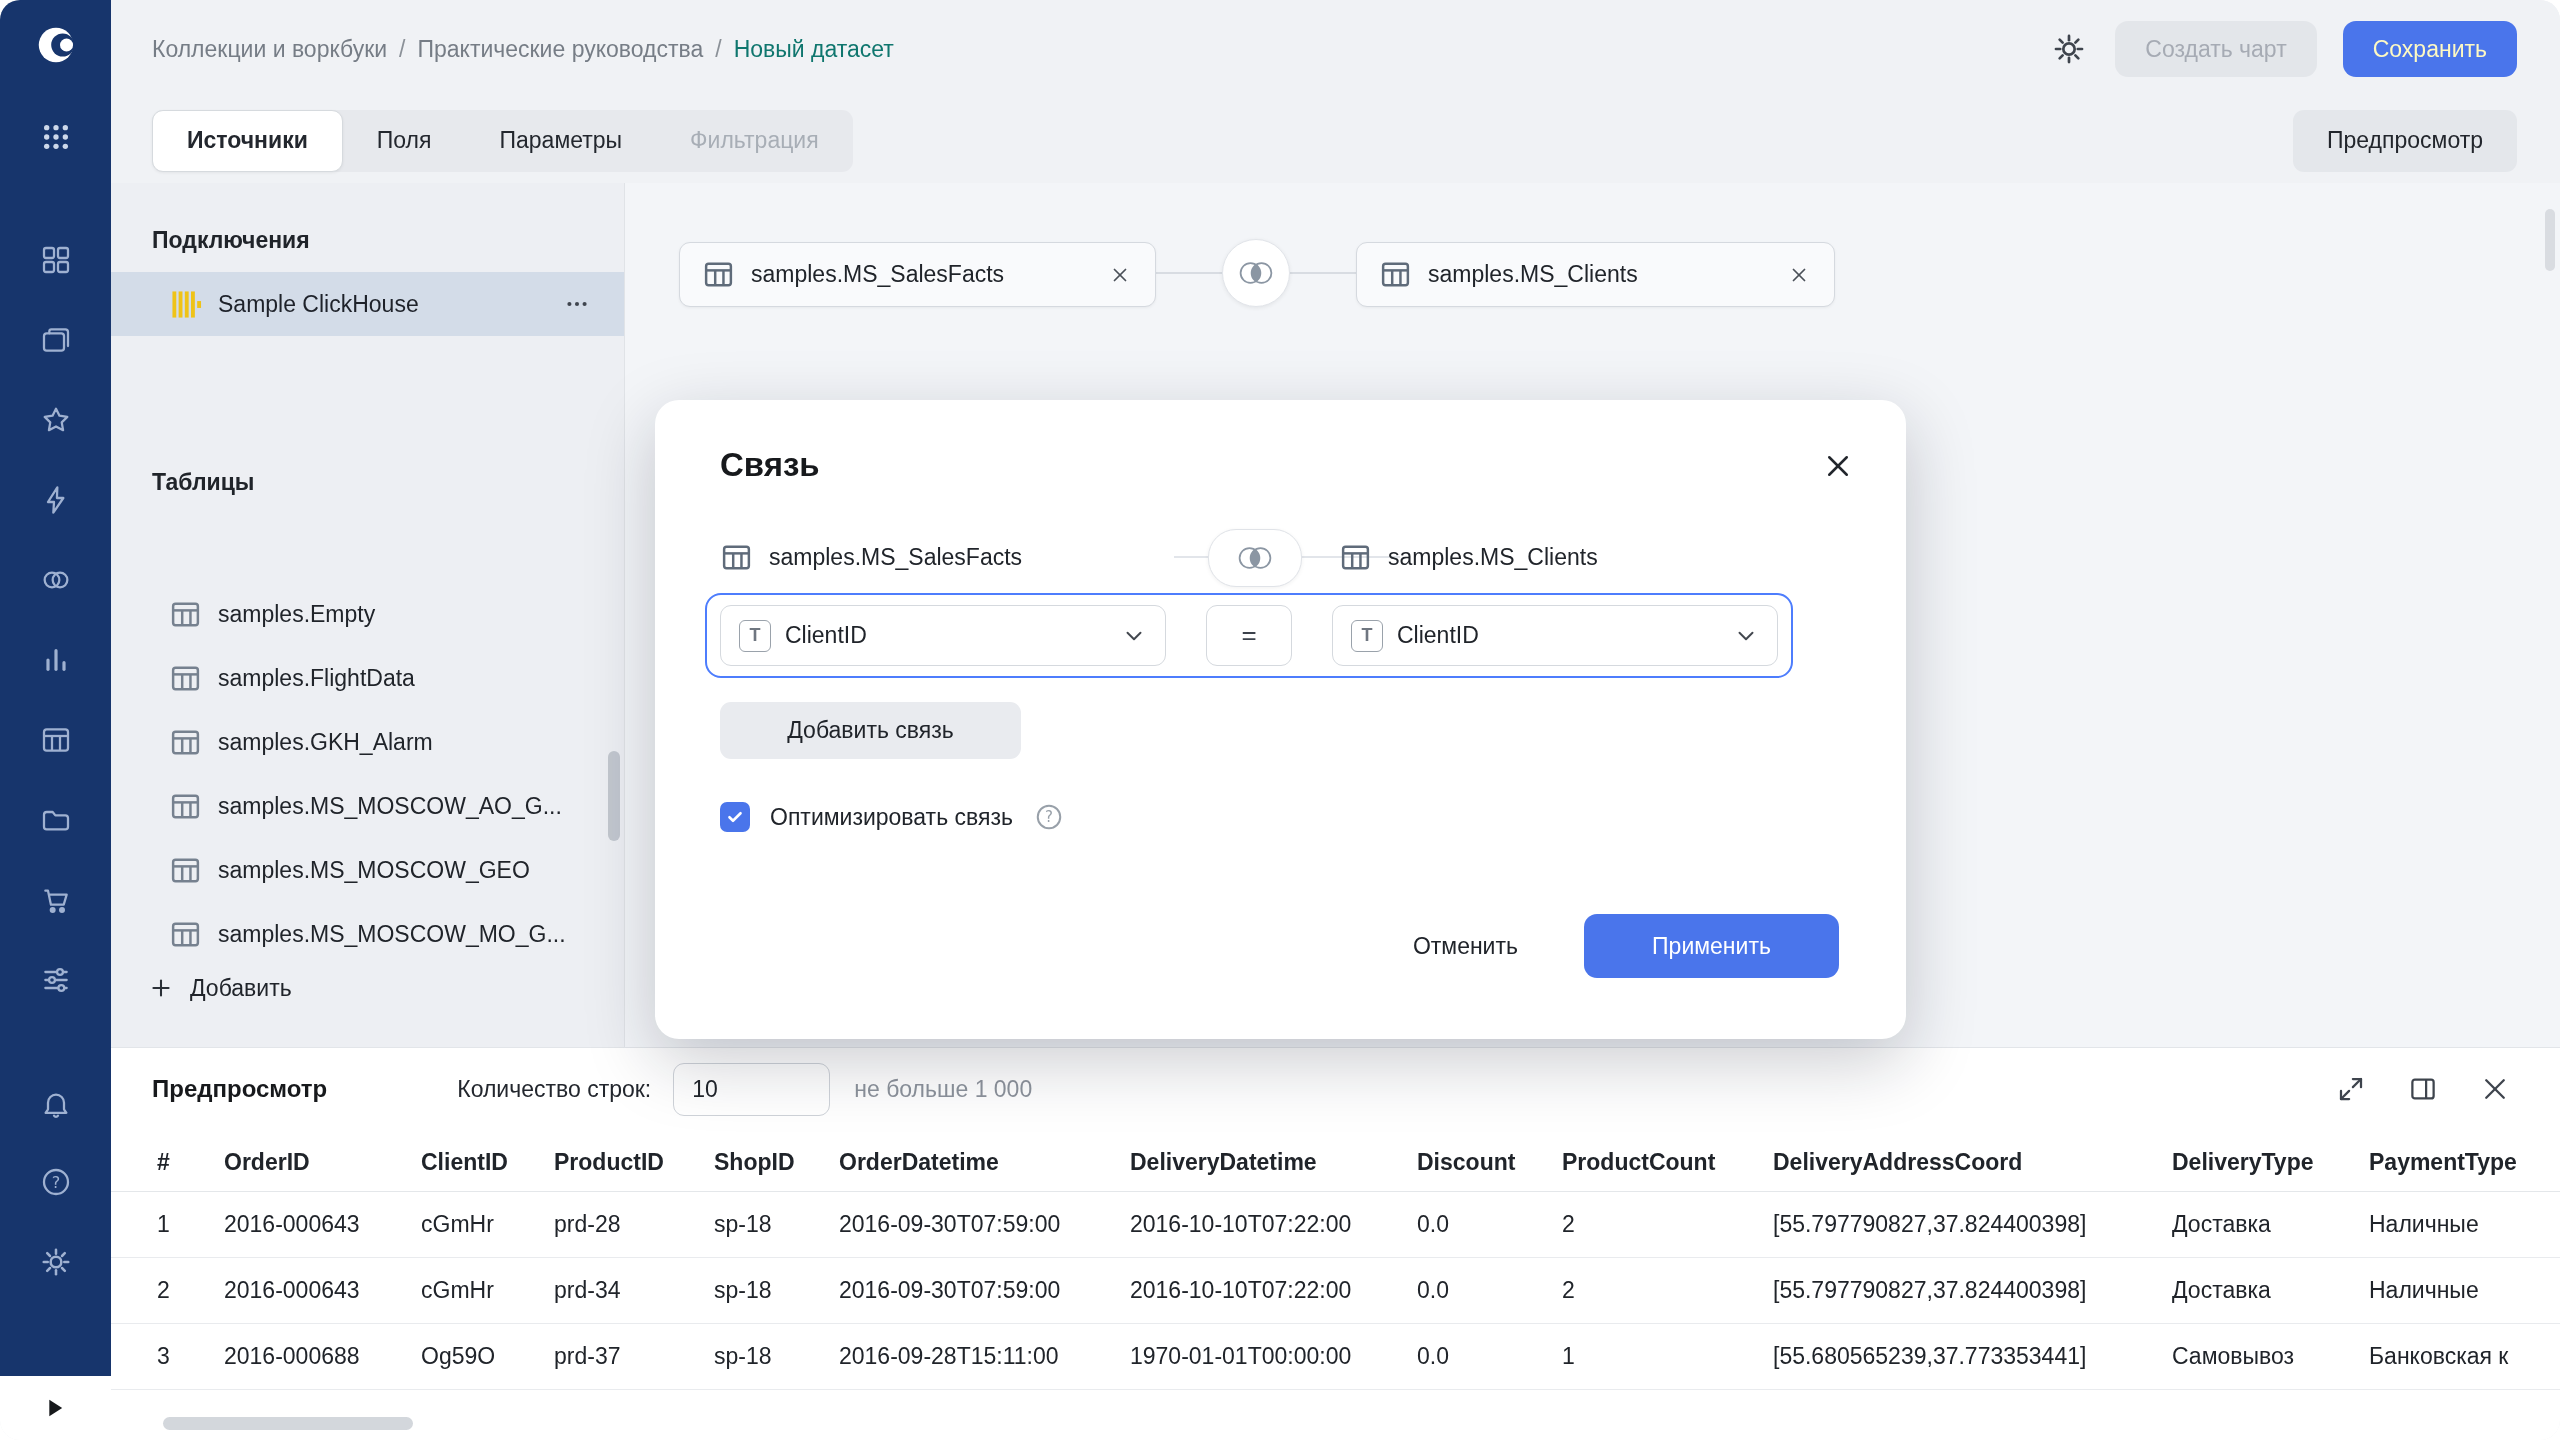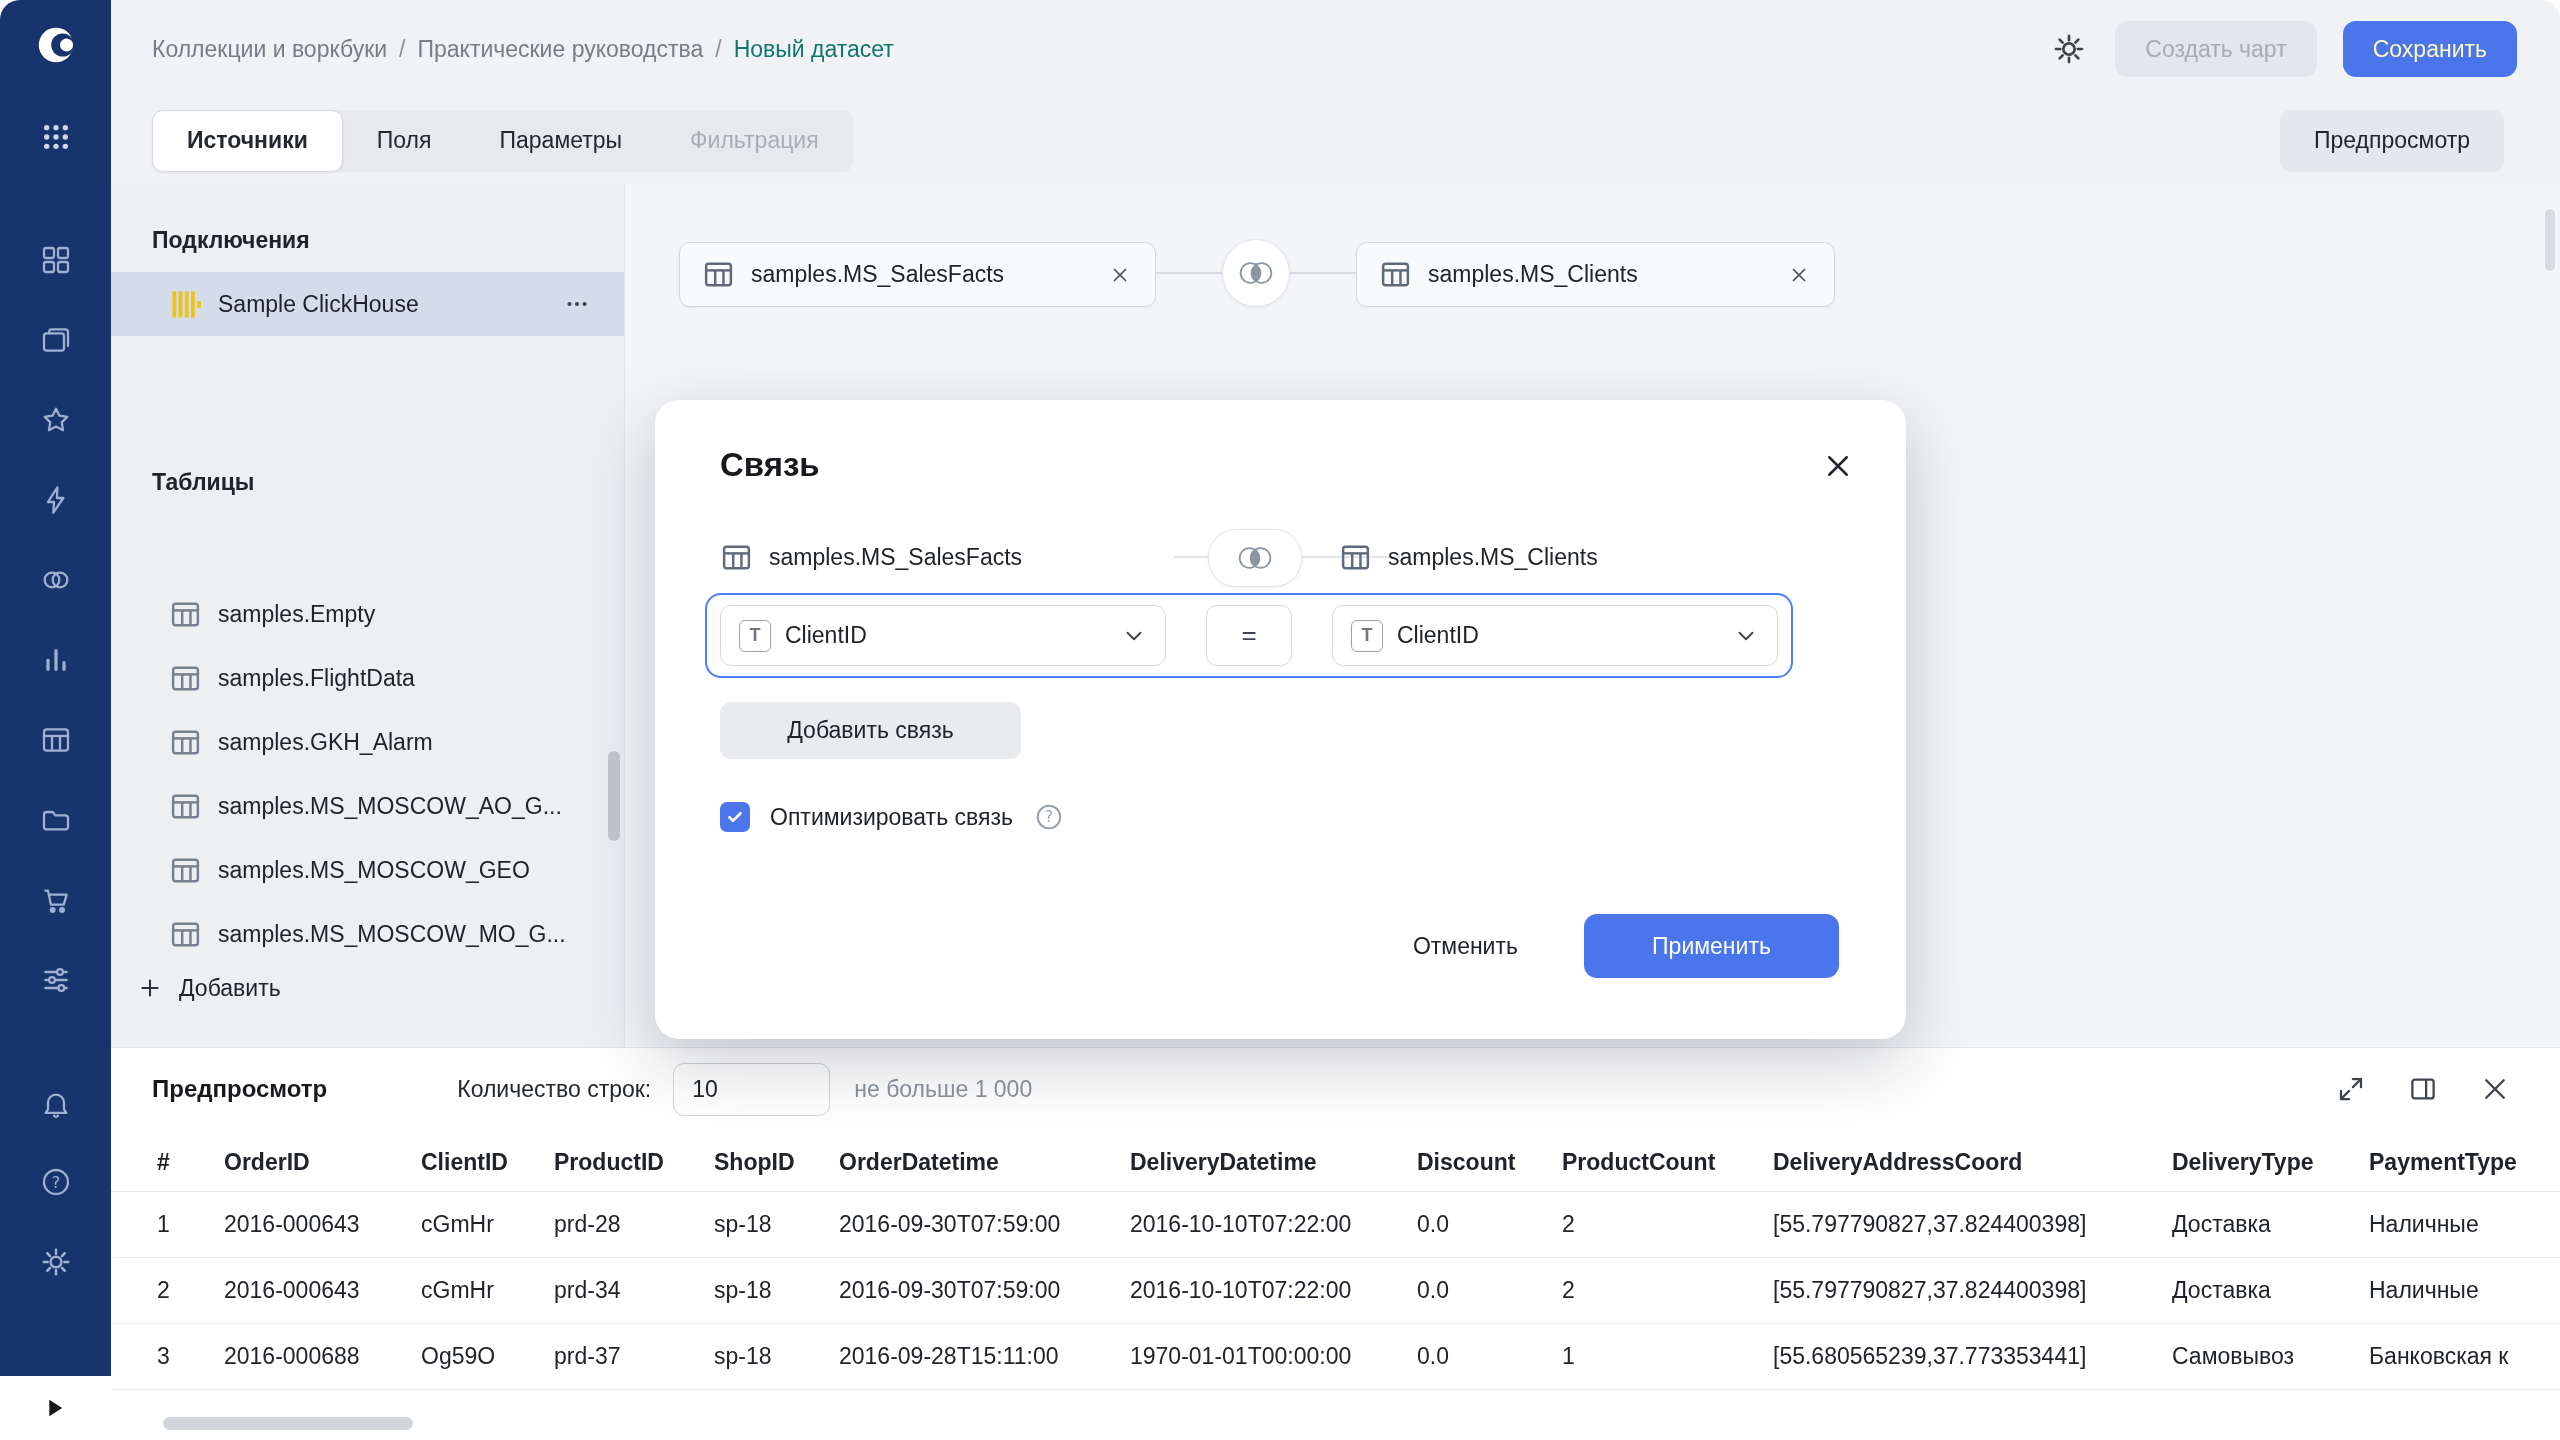--- a/index.html
+++ b/index.html
@@ -18,42 +18,42 @@
   .crumb{color:#767d86;cursor:pointer;}
   .crumb.current{color:#0f766e;cursor:default;}
   .crumb-sep{color:#8b9198;}
   .topbar-right{margin-left:auto;display:flex;align-items:center;gap:26px;margin-right:43px;}
   .gearbtn{width:40px;height:40px;display:flex;align-items:center;justify-content:center;color:#3e444d;cursor:pointer;}
   .btn{display:flex;align-items:center;justify-content:center;height:56px;border-radius:13px;font-size:23px;padding:0 30px;white-space:nowrap;cursor:pointer;border:none;}
   .btn-disabled{background:#e3e6ea;color:#a6abb4;cursor:default;}
   .btn-primary{background:#4a75eb;color:#fef9c3;}
 
   
-  .tabsbar{position:absolute;left:111px;top:98px;right:13px;height:85px;background:#f0f2f5;display:flex;align-items:center;}
+  .tabsbar{position:absolute;left:111px;top:98px;right:0;height:85px;background:#f0f2f5;display:flex;align-items:center;}
   .tabgroup{margin-left:41px;display:flex;background:#e7e9ed;border-radius:11px;height:62px;align-items:stretch;}
   .tab{display:flex;align-items:center;justify-content:center;font-size:23px;color:#23272e;padding:0 34px;border-radius:11px;cursor:pointer;white-space:nowrap;}
   .tab.active{background:#ffffff;border:1px solid #d6dade;font-weight:bold;box-shadow:0 1px 3px rgba(0,0,0,.06);}
   .tab.disabled{color:#a8aeb6;cursor:default;}
   .preview-btn{margin-left:auto;margin-right:43px;height:62px;border-radius:11px;background:#e4e7eb;color:#22262c;display:flex;align-items:center;padding:0 34px;font-size:23px;cursor:pointer;}
 
   
   .lpanel{position:absolute;left:111px;top:183px;width:513px;bottom:393px;background:#edeff3;border-right:1px solid #e0e3e7;}
   .ptitle{font-size:23px;font-weight:bold;color:#20242a;margin:0 0 0 41px;}
   .conn-row{position:absolute;left:0;top:64px;width:100%;height:64px;background:#d3dce8;display:flex;align-items:center;cursor:pointer;margin-top:25px;}
   .conn-row .chicon{margin-left:58px;}
   .conn-name{margin-left:16px;font-size:23px;color:#1e222a;}
   .conn-more{margin-left:auto;margin-right:30px;color:#3f454e;cursor:pointer;width:34px;height:34px;display:flex;align-items:center;justify-content:center;}
   .search{position:absolute;left:41px;top:336px;width:431px;height:49px;border:1px solid #cfd3d9;border-radius:11px;background:transparent;font-size:23px;padding:0 18px;color:#20242a;outline:none;font-family:inherit;}
   .search::placeholder{color:#9aa0a9;}
   .tbl-list{position:absolute;left:0;top:399px;width:100%;}
   .tbl-item{height:64px;display:flex;align-items:center;cursor:pointer;}
   .tbl-item .ticon{margin-left:58px;flex:0 0 auto;}
   .tbl-item span{margin-left:16px;font-size:23px;color:#20242a;white-space:nowrap;}
   .vthumb{position:absolute;right:4px;top:568px;width:12px;height:90px;background:#c2c7cf;border-radius:6px;cursor:pointer;}
-  .add-row{position:absolute;left:26px;top:792px;display:flex;gap:16px;cursor:pointer;}
+  .add-row{position:absolute;left:37px;top:792px;display:flex;gap:16px;cursor:pointer;}
   .add-row span{font-size:23px;color:#20242a;}
 
   
   .canvas{position:absolute;left:625px;top:183px;right:0;bottom:393px;background:#f3f5f8;}
   .cline{position:absolute;left:529px;top:89px;width:202px;height:2px;background:#d8dce2;}
   .node{position:absolute;top:59px;height:63px;background:#f9fafc;border:1px solid #d5d9df;border-radius:11px;display:flex;align-items:center;box-shadow:0 1px 3px rgba(0,0,0,.05);cursor:pointer;}
   .node .ticon{margin-left:22px;}
   .node .nlabel{margin-left:16px;font-size:23px;color:#20242a;white-space:nowrap;}
   .node .nclose{margin-left:auto;margin-right:20px;width:30px;height:30px;display:flex;align-items:center;justify-content:center;color:#4a5058;cursor:pointer;}
   .joinchip{position:absolute;left:597px;top:56px;width:66px;height:66px;border-radius:50%;background:#ffffff;border:1px solid #e2e5ea;display:flex;align-items:center;justify-content:center;box-shadow:0 1px 4px rgba(0,0,0,.07);cursor:pointer;}

